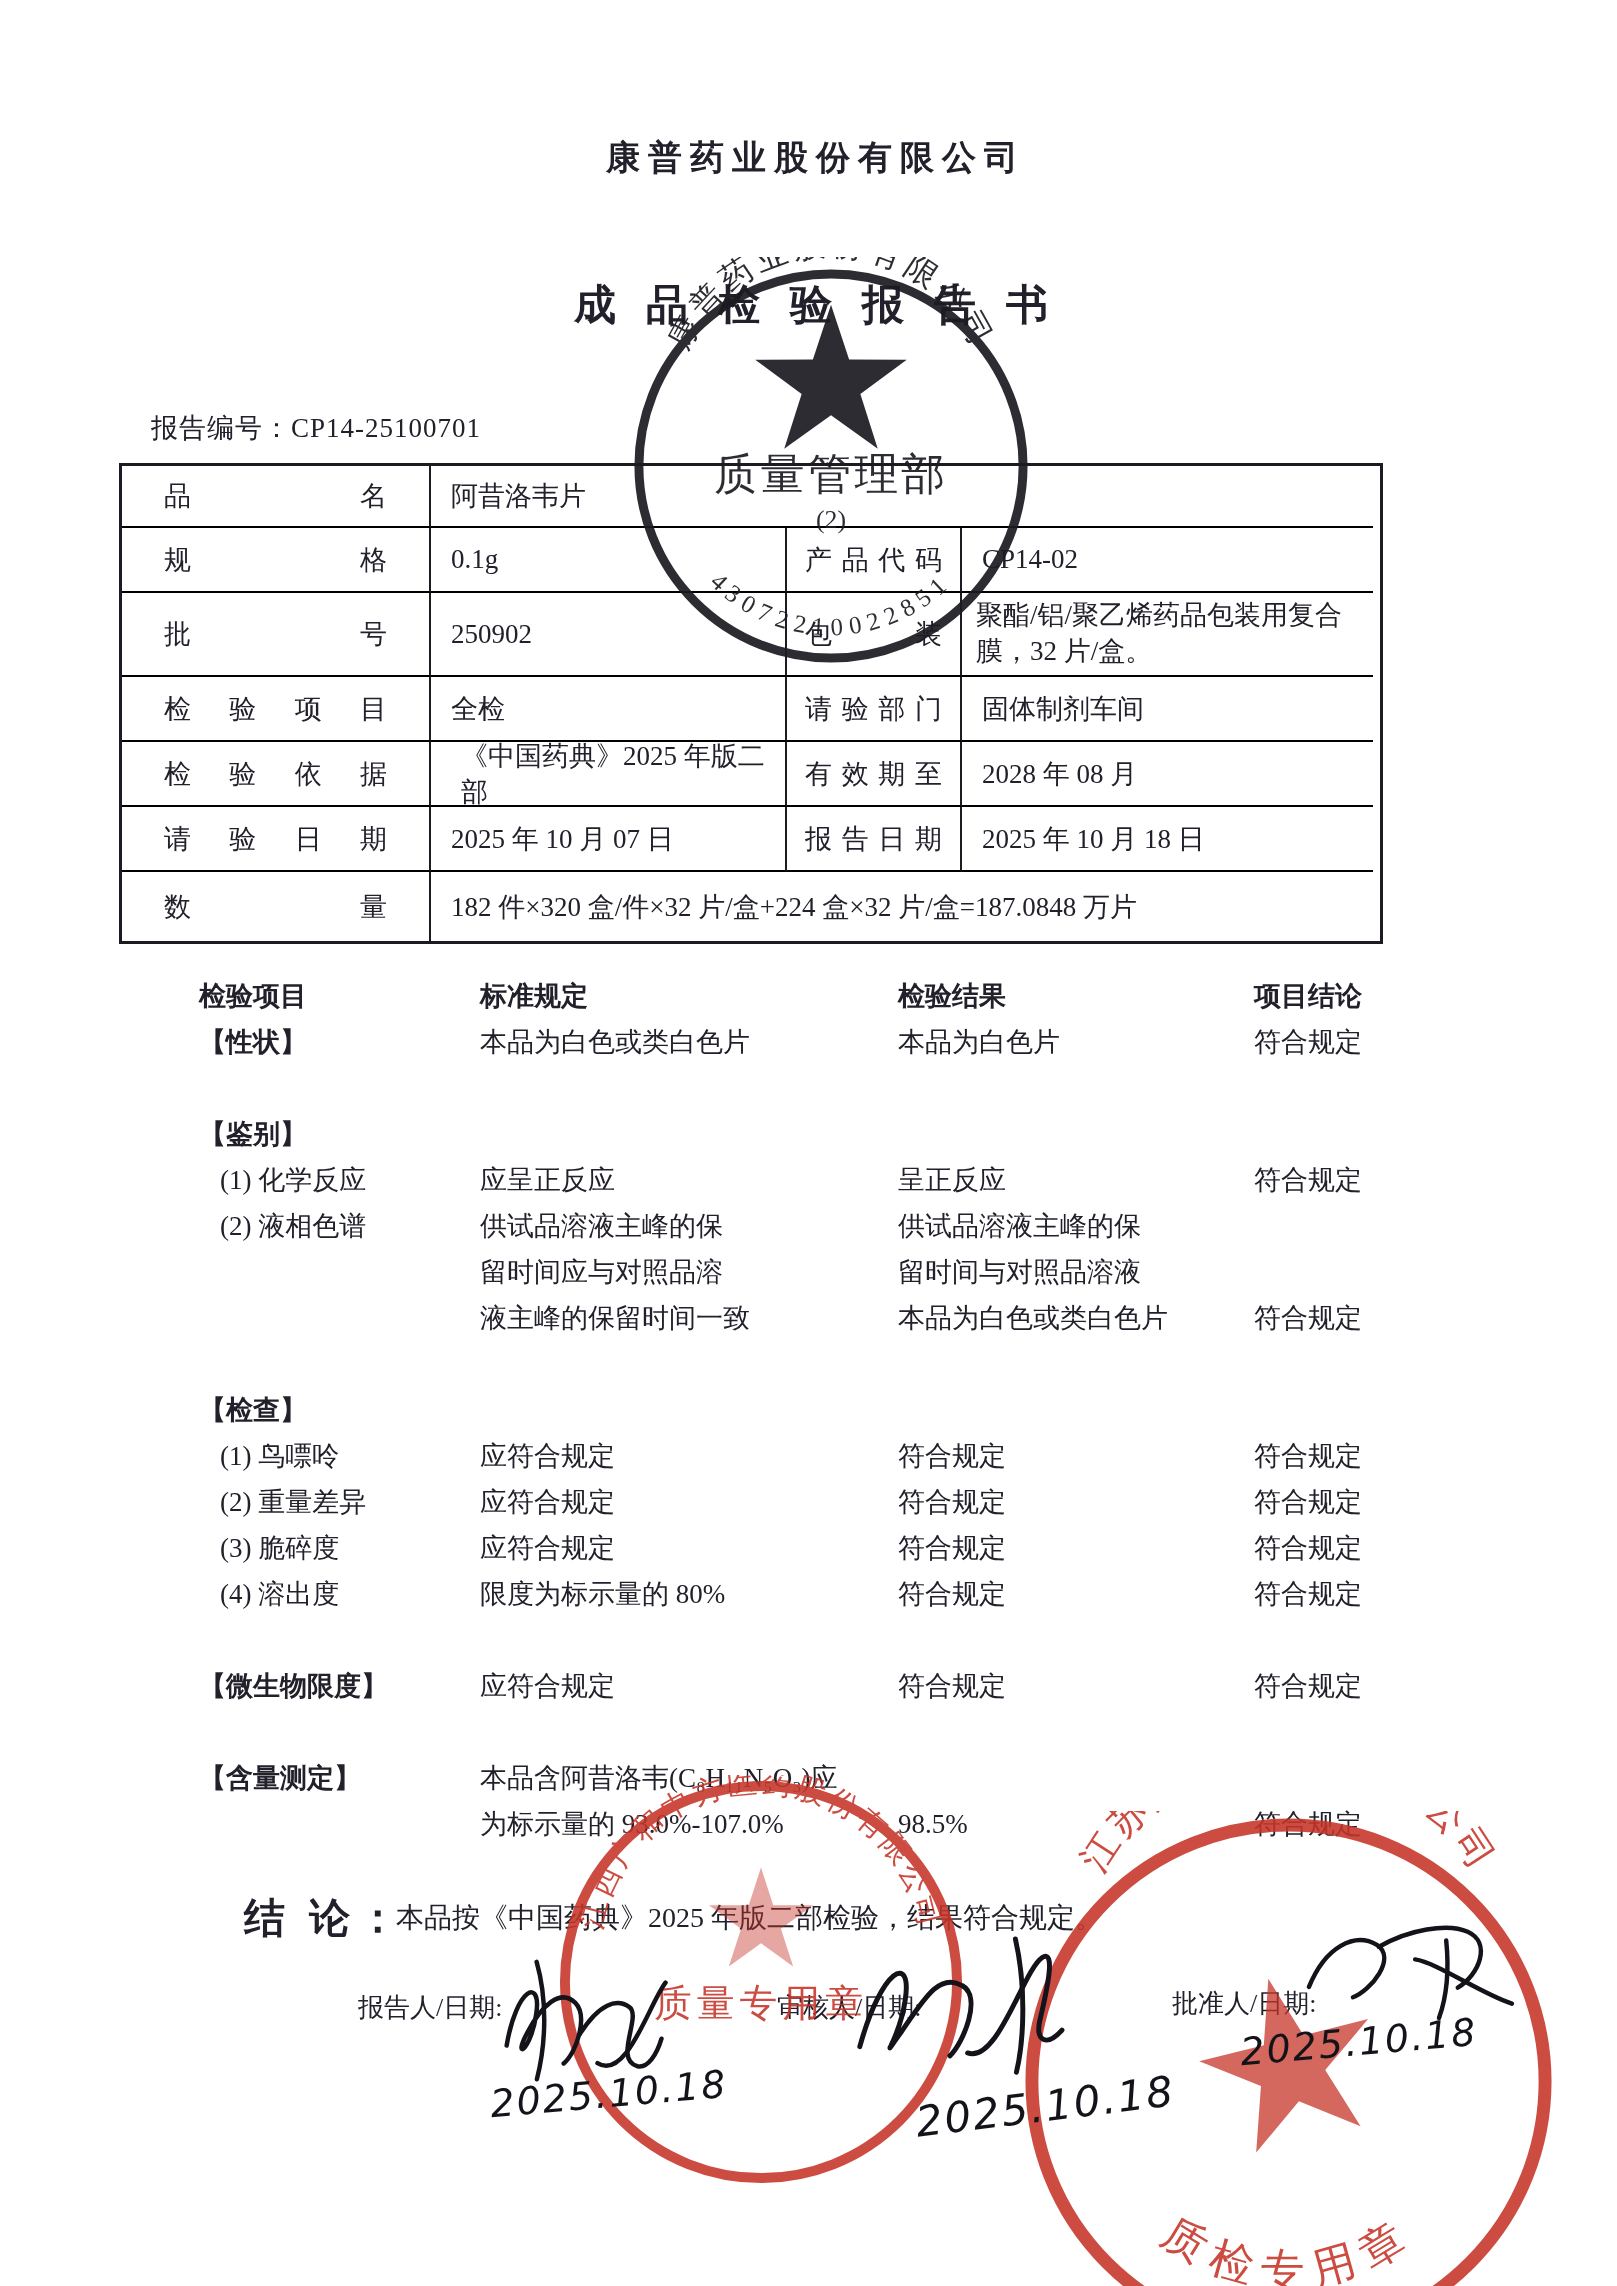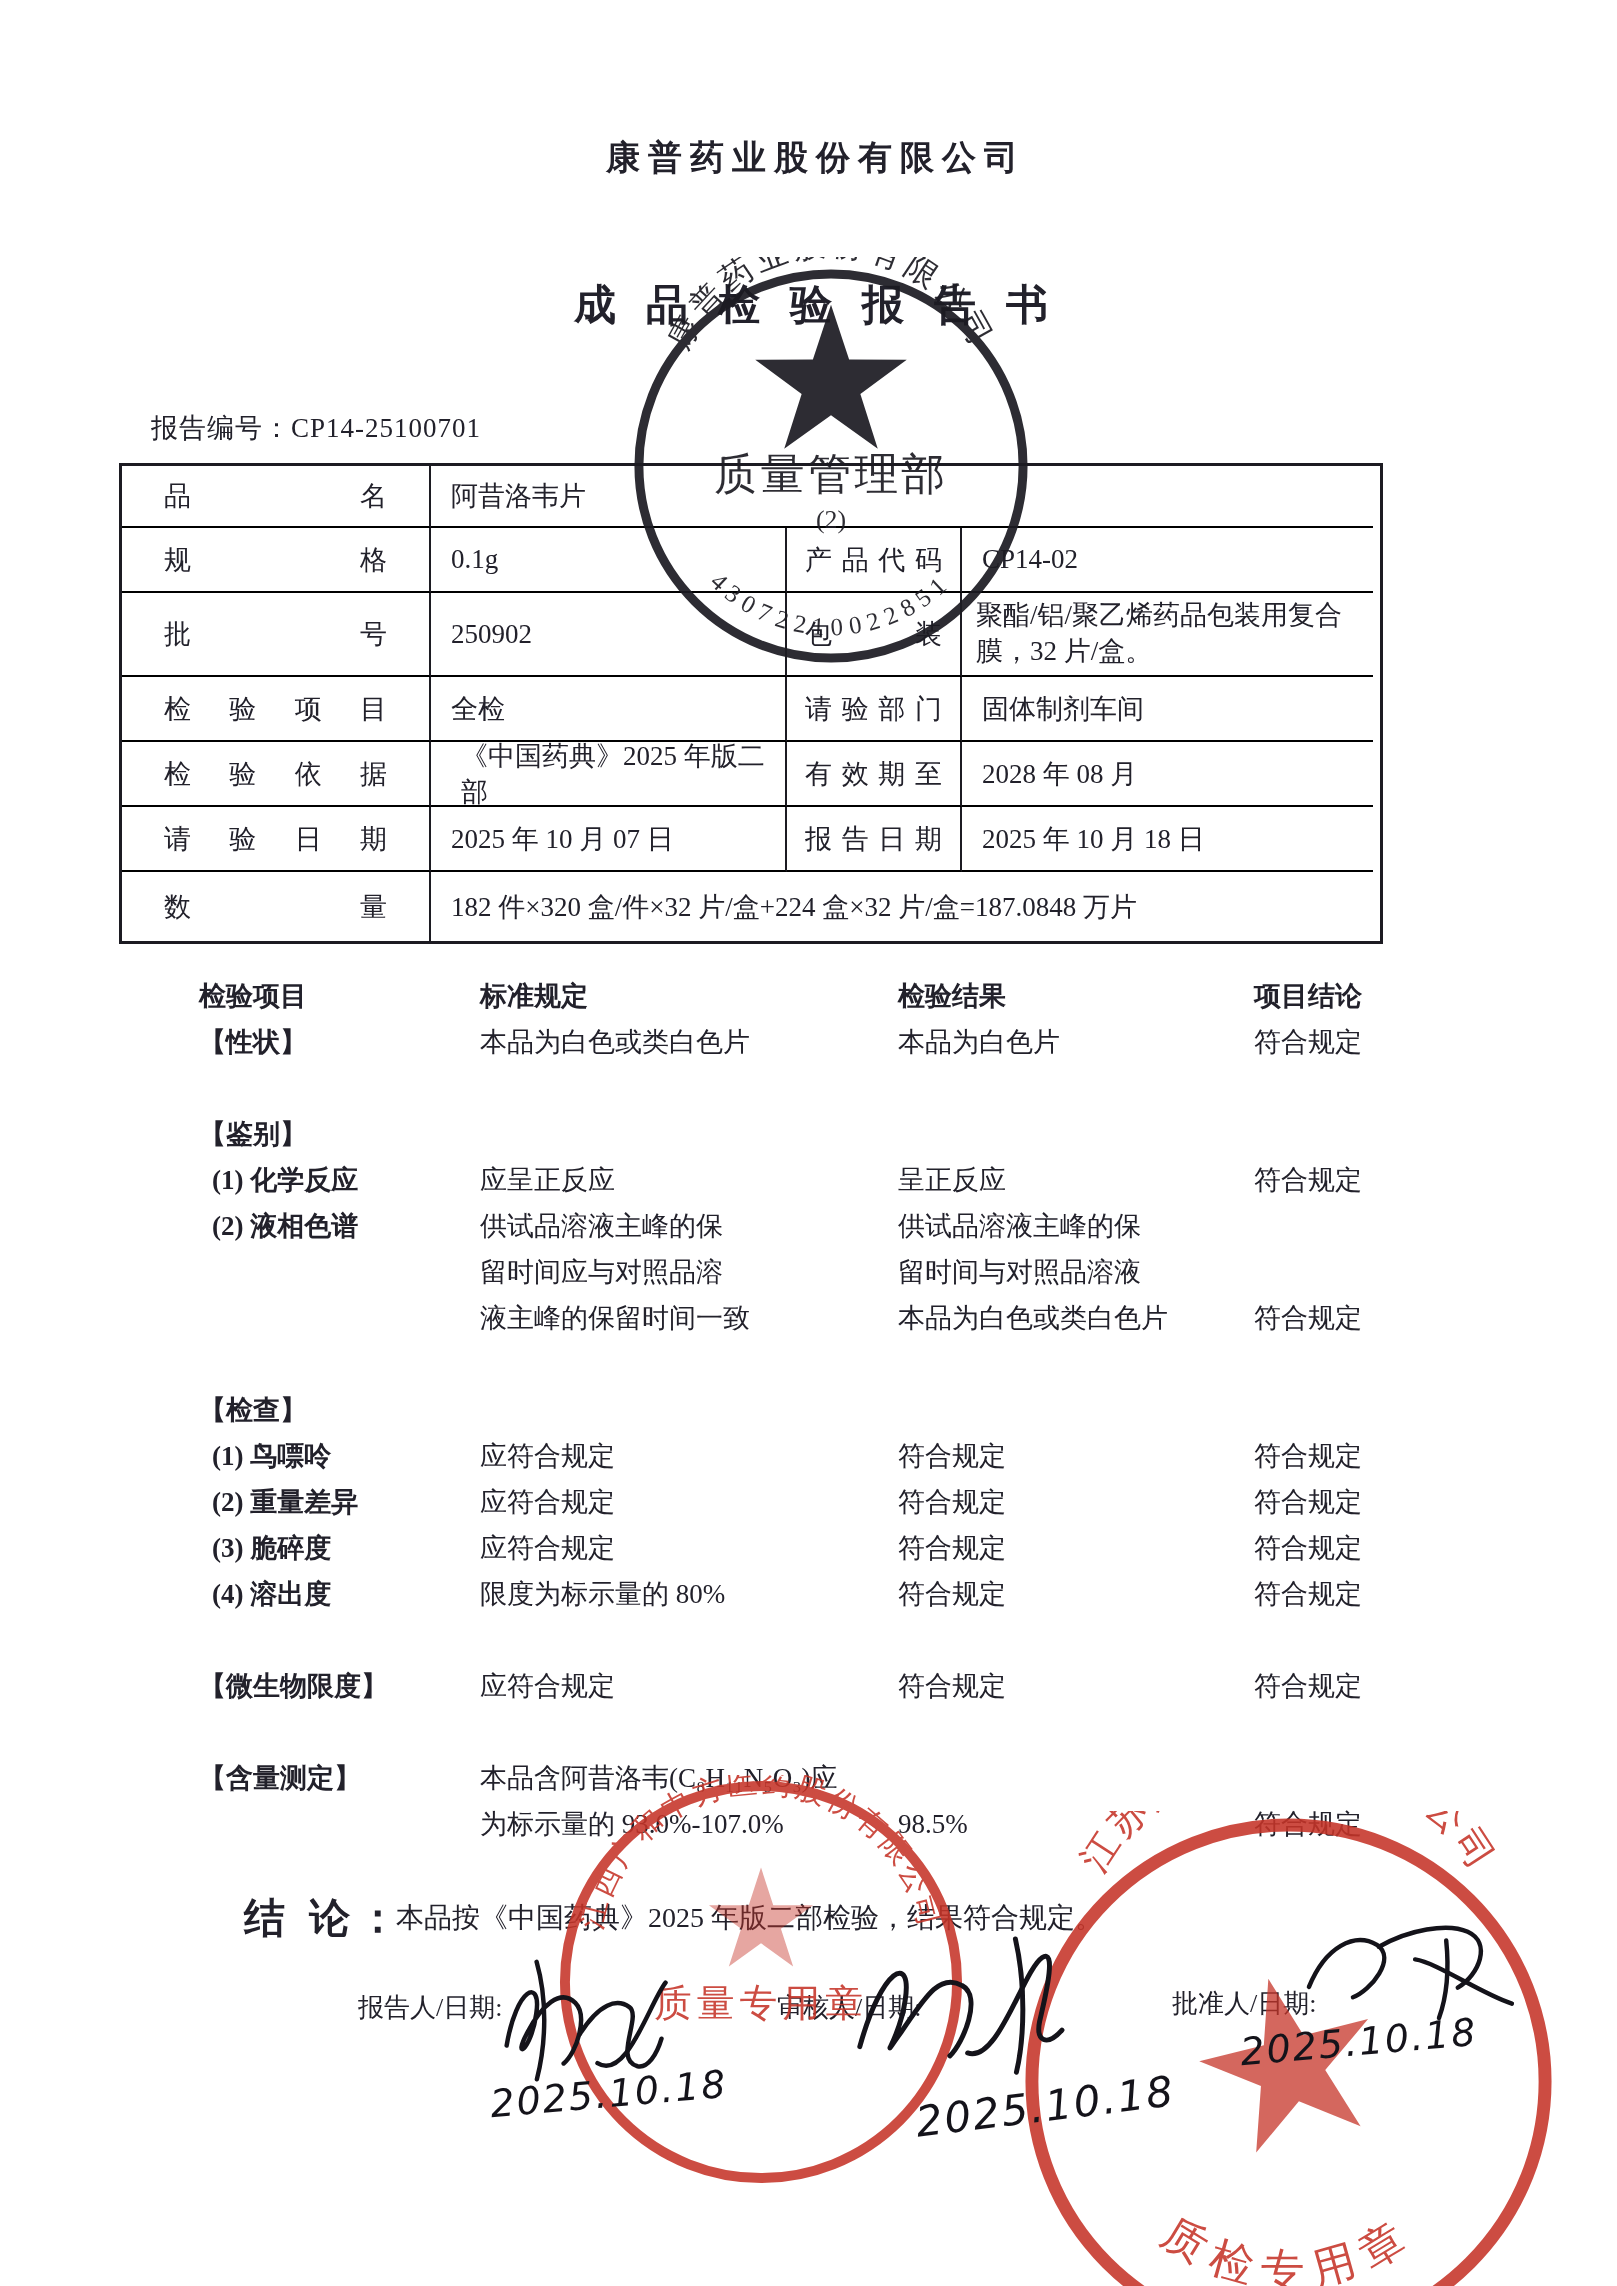--- a/index.html
+++ b/index.html
@@ -38,21 +38,21 @@
   .lbl3{padding:0 18px;}
   .lbl3 span{display:block;width:100%;text-align:justify;text-align-last:justify;}
   .val{padding-left:20px;}
   .val.basis-val{padding-left:30px;}
   .val.wrap{padding:4px 26px 4px 14px;line-height:1.32;}
   
   .results{position:absolute;left:0;top:973px;width:1618px;font-size:27px;}
   .rline{position:relative;height:46px;}
   .rline span{position:absolute;top:0;line-height:46px;white-space:nowrap;}
   .col-item{left:199px;}
-  .rline.indent .col-item{left:212px;font-weight:bold;}
+  .rline.indent .col-item{left:220px;}
   .rline.bracket .col-item{font-weight:600;}
   .col-spec{left:480px;}
   .col-result{left:898px;}
   .col-concl{left:1254px;}
   .rline.rhead span{font-weight:bold;}
   
   .conclusion{position:absolute;left:0;top:1893px;height:50px;width:1618px;}
   .conclusion .c-label{position:absolute;left:244px;top:0;font-size:41px;font-weight:bold;letter-spacing:7px;line-height:50px;}
   .conclusion .c-text{position:absolute;left:396px;top:0;font-size:28px;line-height:50px;text-align:center;}
   .sig-label{position:absolute;font-size:26px;white-space:nowrap;}

